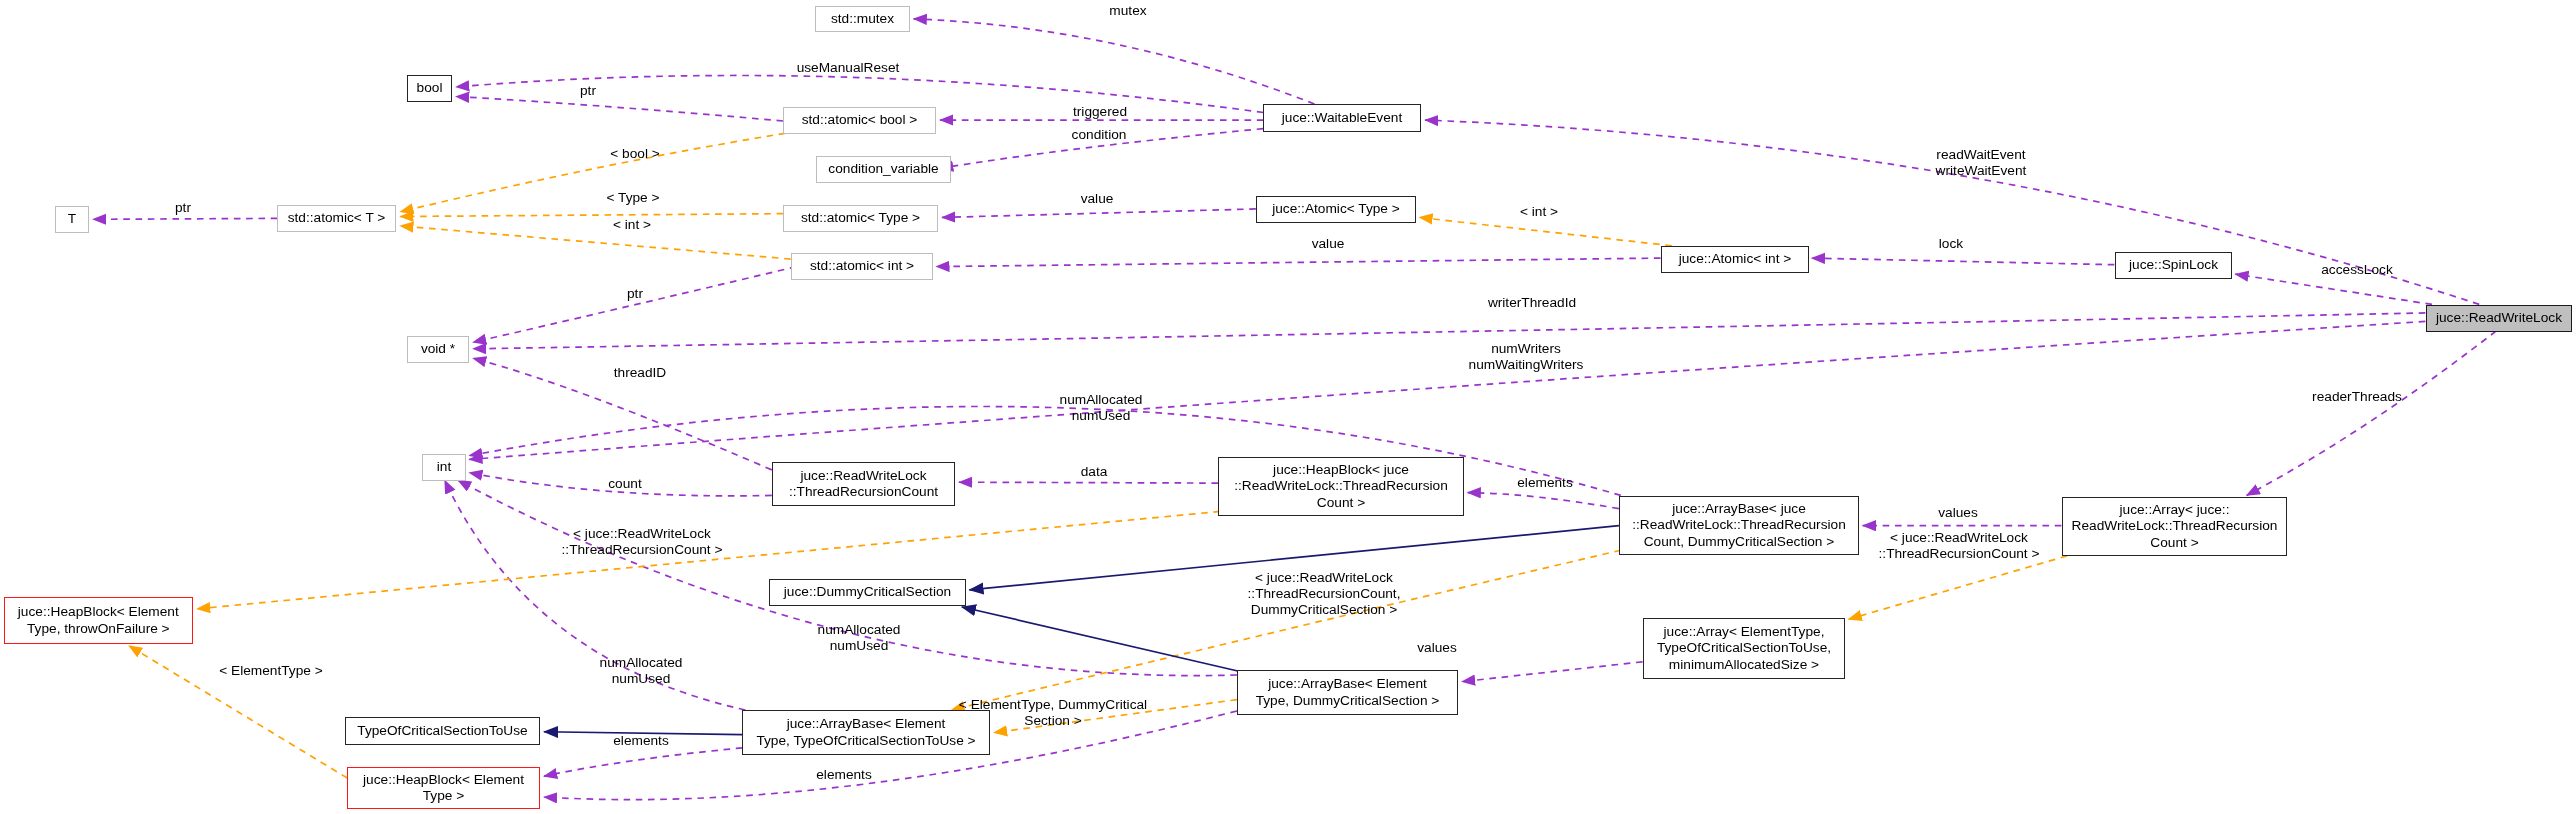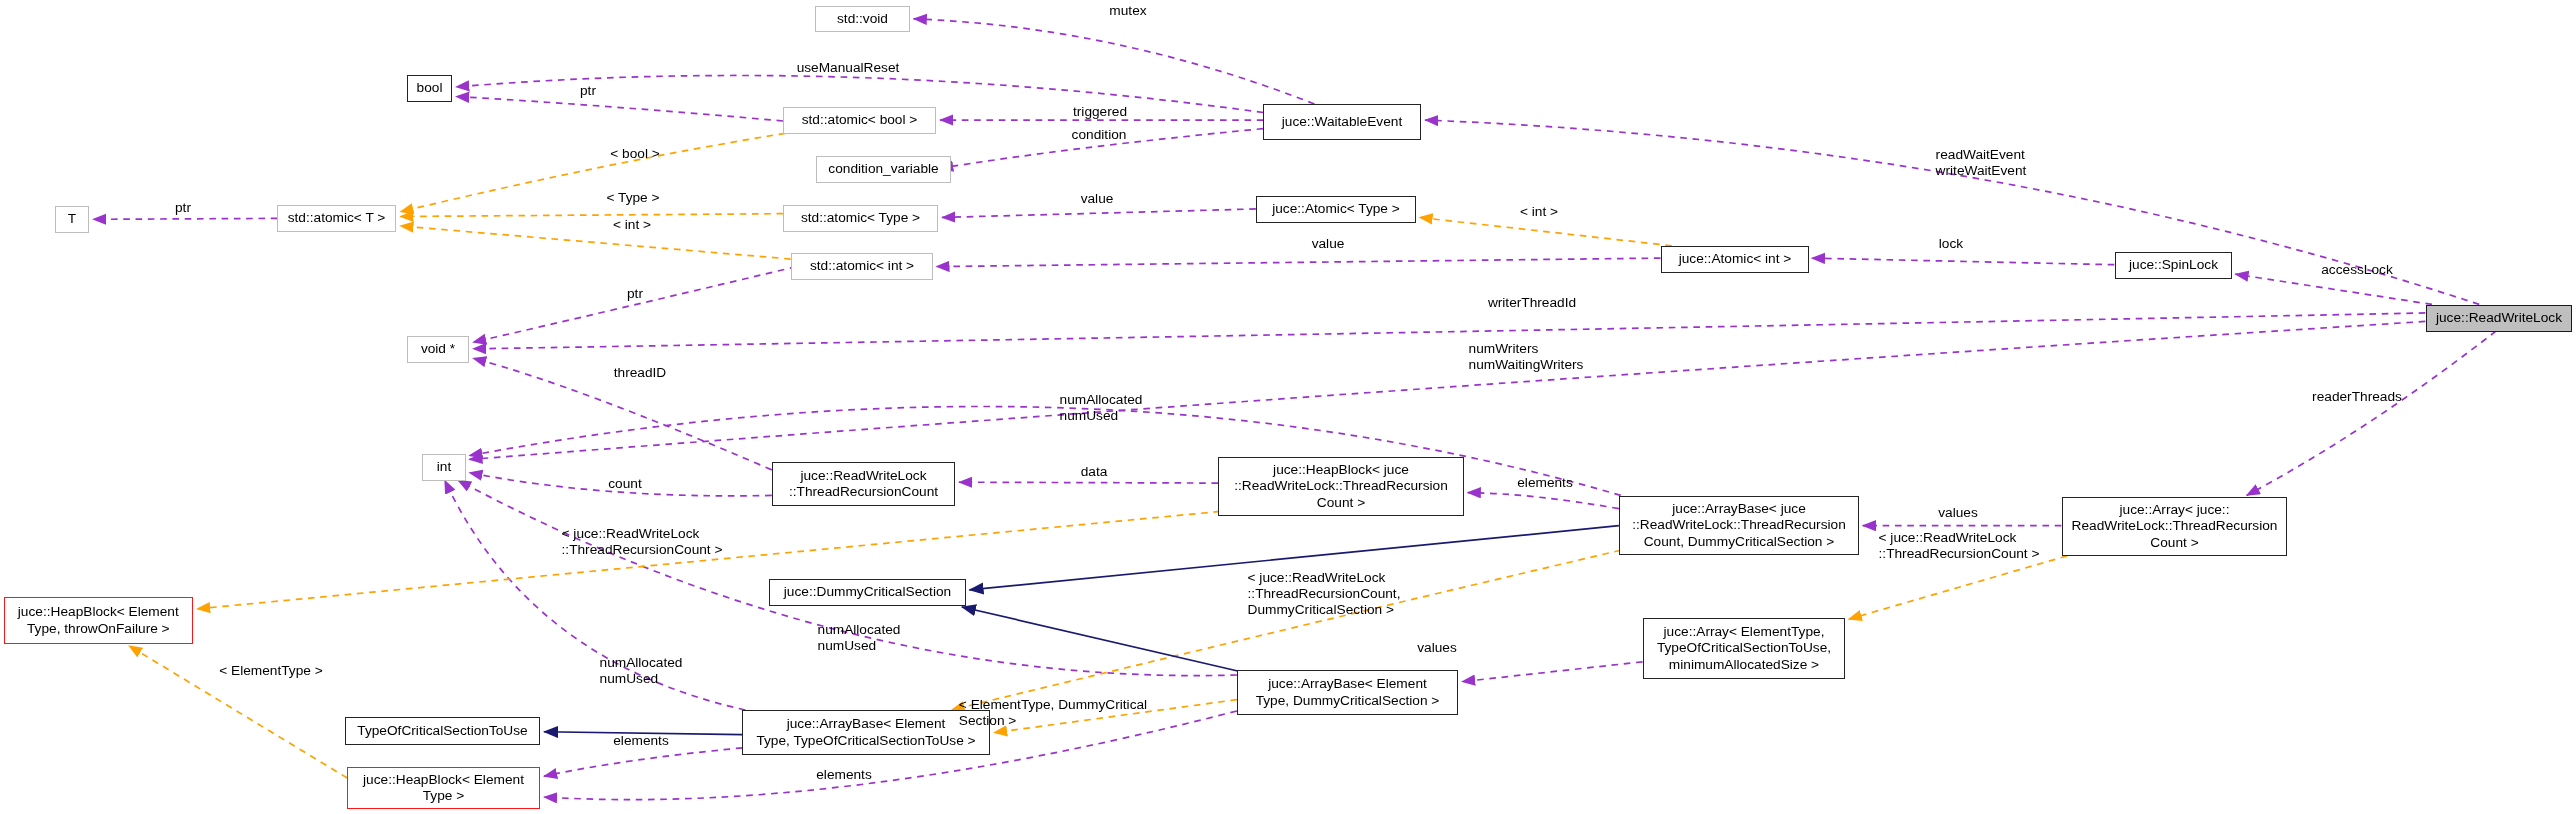--- a/index.html
+++ b/index.html
@@ -14,21 +14,21 @@
     text-align:center; white-space:pre-line;
     font-size:13.7px; line-height:1.2; color:#000;
     background:#ffffff; border:0.9px solid #bdbdbd; padding:0.9px 2.8px;
   }
   .node.bold      { border:1.4px solid #242424; }
   .node.highlight { border:1.9px solid #1a1a1a; background:#bfbfbf; }
   .node.truncated { border:1.4px solid #ff1616; }
   .elabel {
     position:absolute; transform:translate(-50%,-50%);
     font-size:13.7px; line-height:1.18; color:#000;
-    text-align:left; white-space:pre; pointer-events:none;
+    text-align:center; white-space:pre; pointer-events:none;
   }
 </style>
 </head>
 <body>
 
 <div id="diagram">
   <svg id="edge-layer" xmlns="http://www.w3.org/2000/svg" viewBox="0 0 2724 861">
     <defs>
       <marker id="m-usage" markerUnits="userSpaceOnUse" markerWidth="15" markerHeight="13" refX="14" refY="6" orient="auto">
           <path d="M0,0 L15,6 L0,12 z" fill="#9933cc"></path>
@@ -75,24 +75,24 @@
         <path d="M 367 823 L 136 683" fill="none" stroke="#ffa200" stroke-width="1.8" stroke-dasharray="7,6" marker-end="url(#m-template)"></path>
         <path d="M 1714 582 Q 1360 665 1006 751" fill="none" stroke="#ffa200" stroke-width="1.8" stroke-dasharray="7,6" marker-end="url(#m-template)"></path>
         <path d="M 1308 740 L 1051 775" fill="none" stroke="#ffa200" stroke-width="1.8" stroke-dasharray="7,6" marker-end="url(#m-template)"></path>
         <path d="M 2186 588 L 1955 655" fill="none" stroke="#ffa200" stroke-width="1.8" stroke-dasharray="7,6" marker-end="url(#m-template)"></path>
         <path d="M 1712 556 L 1025 624" fill="none" stroke="#191970" stroke-width="1.8" marker-end="url(#m-inheritance)"></path>
         <path d="M 1310 710 L 1017 642" fill="none" stroke="#191970" stroke-width="1.8" marker-end="url(#m-inheritance)"></path>
         <path d="M 785 777 L 575 774" fill="none" stroke="#191970" stroke-width="1.8" marker-end="url(#m-inheritance)"></path>
       </g>
   </svg>
   <div id="node-layer">
-      <div class="node plain" style="left: 815px; top: 5.7px; width: 95px; height: 26.5px;">std::void</div>
+      <div class="node plain" style="left: 815px; top: 5.7px; width: 95px; height: 26.5px;">std::mutex</div>
       <div class="node bold" style="left: 407px; top: 75px; width: 45px; height: 26.5px;">bool</div>
       <div class="node plain" style="left: 783px; top: 107px; width: 153px; height: 26.5px;">std::atomic&lt; bool &gt;</div>
-      <div class="node bold" style="left: 1263px; top: 104px; width: 158px; height: 36px; text-align: right;">juce::WaitableEvent</div>
+      <div class="node bold" style="left: 1263px; top: 104px; width: 158px; height: 28px; text-align: right;">juce::WaitableEvent</div>
       <div class="node plain" style="left: 816px; top: 156px; width: 135px; height: 26.5px;">condition_variable</div>
       <div class="node plain" style="left: 55px; top: 206px; width: 34px; height: 26.5px;">T</div>
       <div class="node plain" style="left: 277px; top: 205px; width: 119px; height: 26.5px;">std::atomic&lt; T &gt;</div>
       <div class="node plain" style="left: 783px; top: 205px; width: 155px; height: 26.5px; text-align: center;">std::atomic&lt; Type &gt;</div>
       <div class="node bold" style="left: 1256px; top: 196px; width: 160px; height: 27.4px;">juce::Atomic&lt; Type &gt;</div>
       <div class="node plain" style="left: 791px; top: 253px; width: 142px; height: 26.5px;">std::atomic&lt; int &gt;</div>
       <div class="node bold" style="left: 1661px; top: 246px; width: 148px; height: 26.5px;">juce::Atomic&lt; int &gt;</div>
       <div class="node bold" style="left: 2115px; top: 252px; width: 117px; height: 26.5px;">juce::SpinLock</div>
       <div class="node highlight" style="left: 2426px; top: 305px; width: 146px; height: 26.5px;">juce::ReadWriteLock</div>
       <div class="node plain" style="left: 407px; top: 336px; width: 62px; height: 26.5px;">void *</div>

